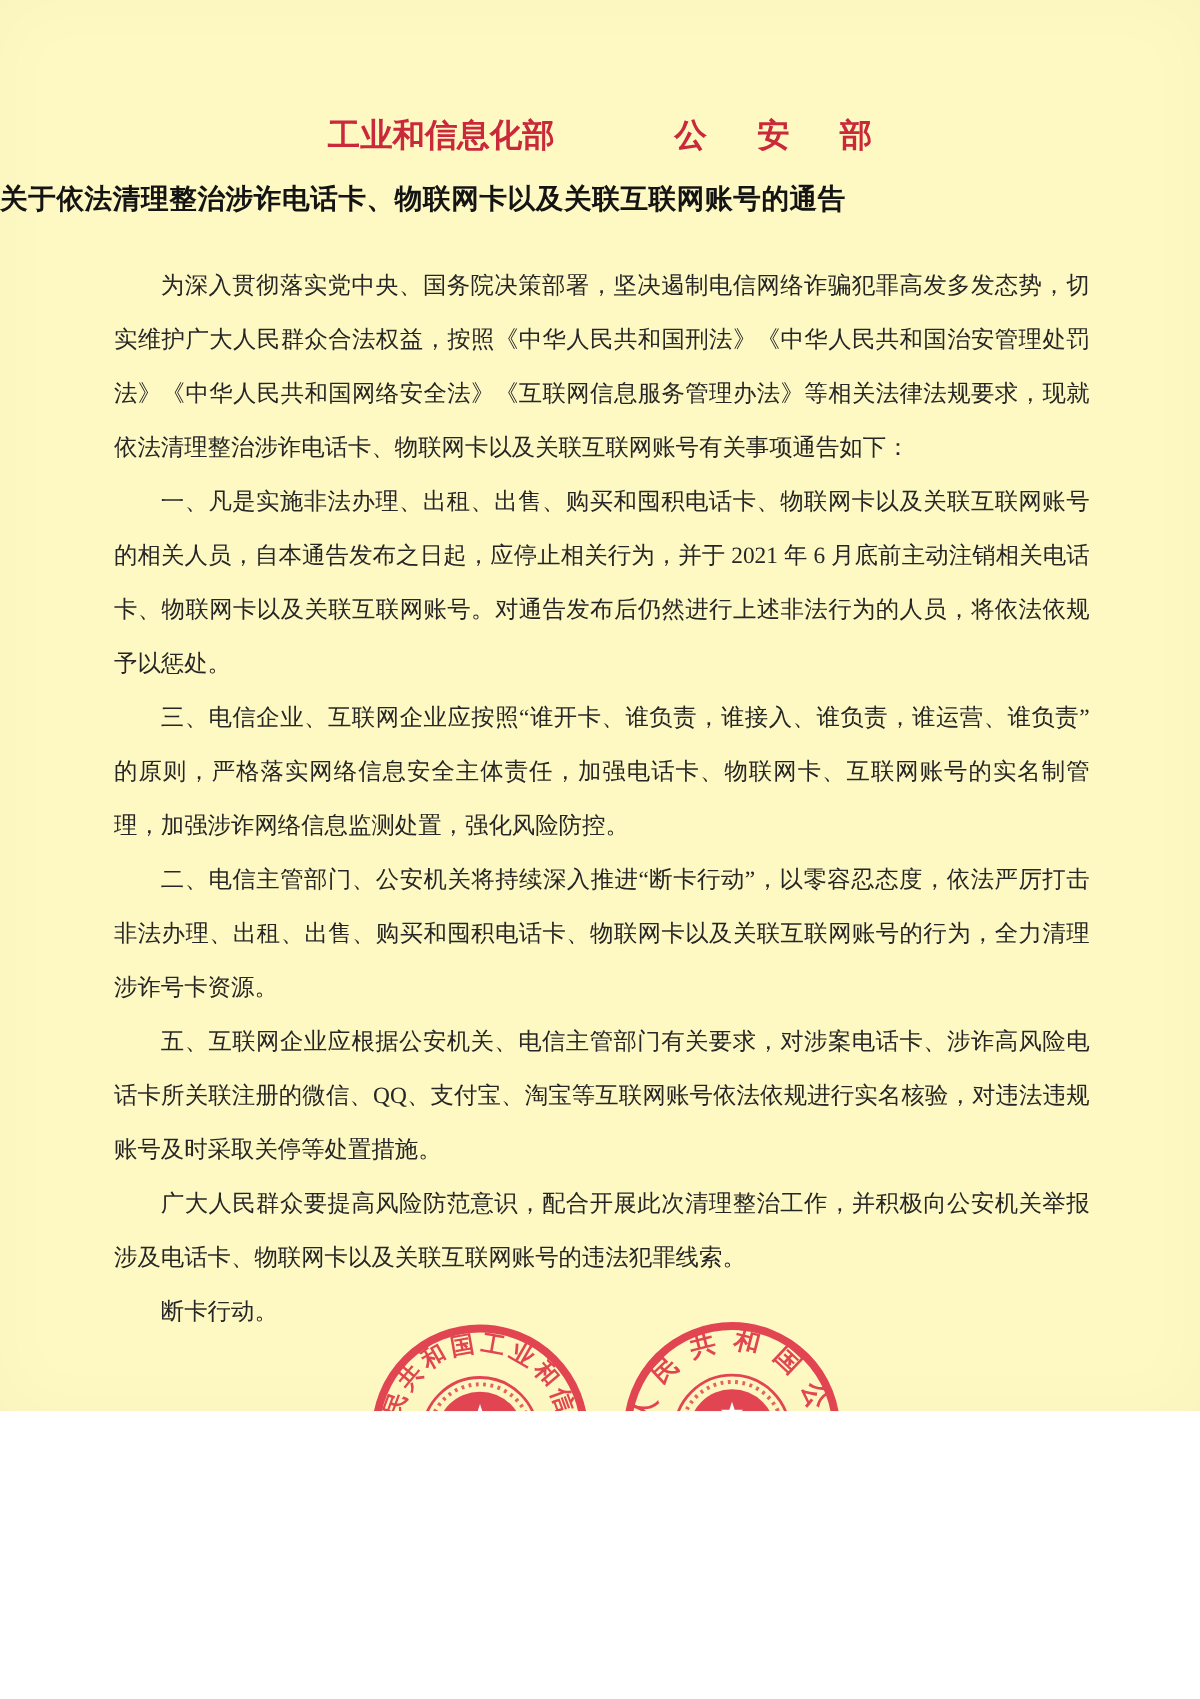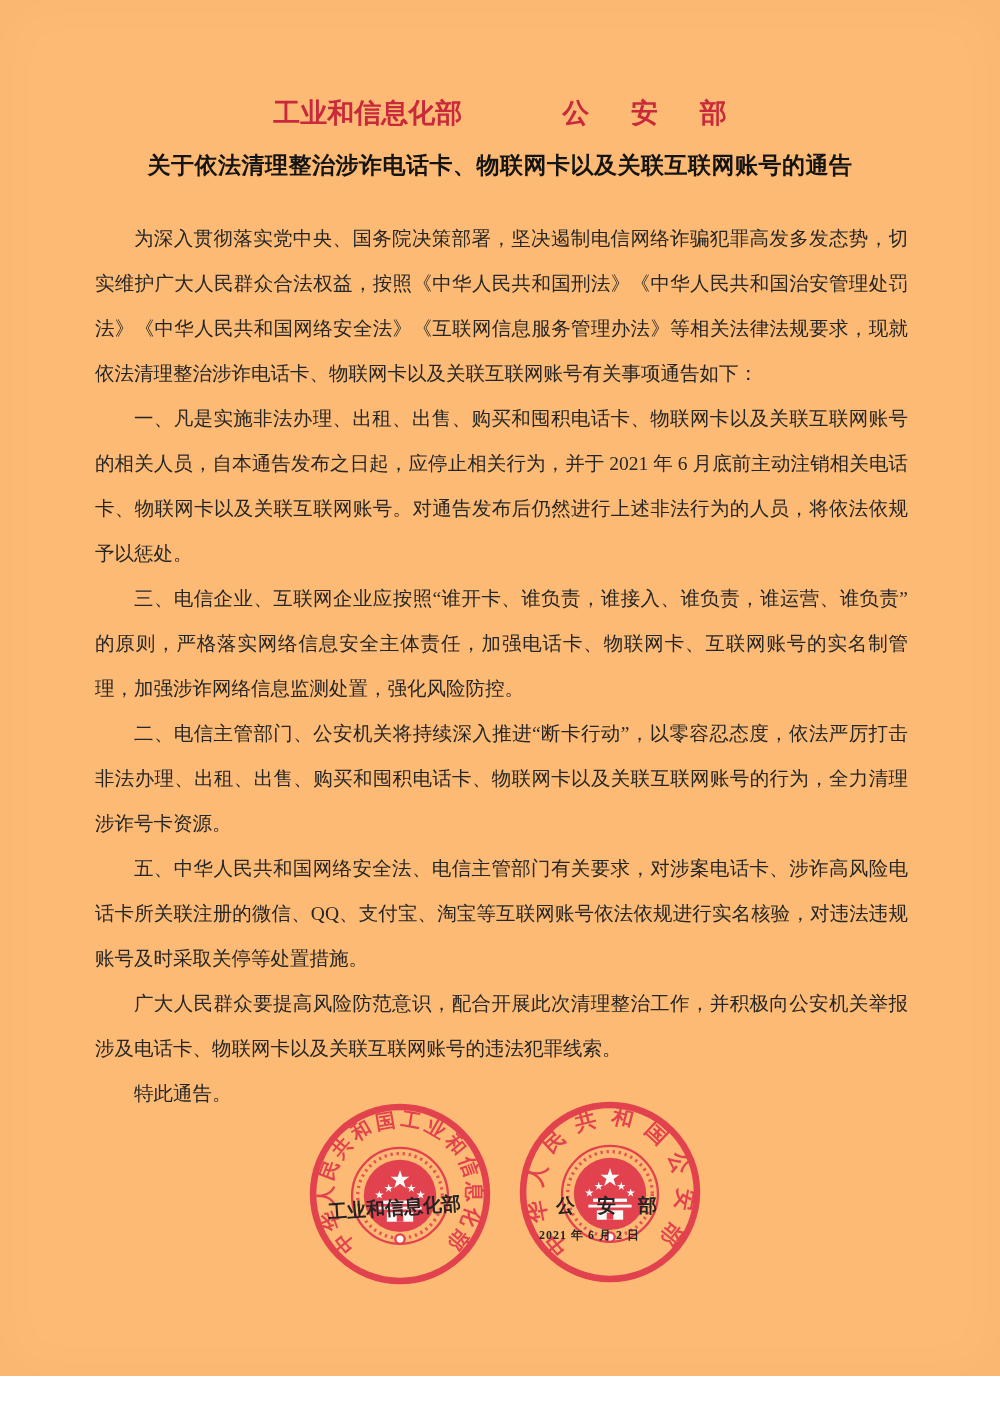--- a/index.html
+++ b/index.html
@@ -1,32 +1,31 @@
 <!DOCTYPE html>
 <html lang="zh"><head>
 <meta charset="utf-8">
 <style>
   html,body { margin:0; padding:0; background:#ffffff; }
   .page {
-    position:relative; width:1000px; height:1376px;
-    background:#fdba74; overflow:hidden;
+    position:relative; width:1000px; height:1176px;
+    background:#fef9c3; overflow:hidden;
     font-family:"Liberation Serif","DejaVu Serif",serif;
     color:#262626;
     box-shadow: inset 0 0 60px rgba(0,0,0,0.025);
   }
   .org-header {
     position:absolute; top:95px; left:0; width:100%;
     display:flex; justify-content:center; align-items:baseline; gap:100px;
     font-family:"Liberation Sans","DejaVu Sans",sans-serif;
     font-weight:bold; font-size:27px; color:#c9293a;
   }
   .org-header .right { letter-spacing:1.55em; margin-right:-1.55em; }
   .doc-title {
     position:absolute; top:150px; left:0; width:100%; margin:0;
-    text-align:center;
     font-family:"Liberation Sans","DejaVu Sans",sans-serif;
     font-weight:bold; font-size:23px; color:#141414; letter-spacing:0.5px;
   }
   .body-text {
     position:absolute; top:216px; left:95px; width:813px;
     font-size:19.5px; line-height:45px;
     text-align:justify;
   }
   .body-text p { margin:0; text-indent:2em; }
   .seal { position:absolute; opacity:0.95; z-index:2; }
@@ -75,23 +74,23 @@
     <span class="right">公安部</span>
   </header>
 
   <h1 class="doc-title">关于依法清理整治涉诈电话卡、物联网卡以及关联互联网账号的通告</h1>
 
   <main class="body-text">
     <p>为深入贯彻落实党中央、国务院决策部署，坚决遏制电信网络诈骗犯罪高发多发态势，切实维护广大人民群众合法权益，按照《中华人民共和国刑法》《中华人民共和国治安管理处罚法》《中华人民共和国网络安全法》《互联网信息服务管理办法》等相关法律法规要求，现就依法清理整治涉诈电话卡、物联网卡以及关联互联网账号有关事项通告如下：</p>
     <p>一、凡是实施非法办理、出租、出售、购买和囤积电话卡、物联网卡以及关联互联网账号的相关人员，自本通告发布之日起，应停止相关行为，并于 2021 年 6 月底前主动注销相关电话卡、物联网卡以及关联互联网账号。对通告发布后仍然进行上述非法行为的人员，将依法依规予以惩处。</p>
     <p>三、电信企业、互联网企业应按照“谁开卡、谁负责，谁接入、谁负责，谁运营、谁负责”的原则，严格落实网络信息安全主体责任，加强电话卡、物联网卡、互联网账号的实名制管理，加强涉诈网络信息监测处置，强化风险防控。</p>
     <p>二、电信主管部门、公安机关将持续深入推进“断卡行动”，以零容忍态度，依法严厉打击非法办理、出租、出售、购买和囤积电话卡、物联网卡以及关联互联网账号的行为，全力清理涉诈号卡资源。</p>
-    <p>五、中华人民共和国网络安全法、电信主管部门有关要求，对涉案电话卡、涉诈高风险电话卡所关联注册的微信、QQ、支付宝、淘宝等互联网账号依法依规进行实名核验，对违法违规账号及时采取关停等处置措施。</p>
+    <p>五、互联网企业应根据公安机关、电信主管部门有关要求，对涉案电话卡、涉诈高风险电话卡所关联注册的微信、QQ、支付宝、淘宝等互联网账号依法依规进行实名核验，对违法违规账号及时采取关停等处置措施。</p>
     <p>广大人民群众要提高风险防范意识，配合开展此次清理整治工作，并积极向公安机关举报涉及电话卡、物联网卡以及关联互联网账号的违法犯罪线索。</p>
-    <p>特此通告。</p>
+    <p>断卡行动。</p>
   </main>
 
   <svg class="seal seal-left" width="188" height="188" viewBox="0 0 200 200" aria-hidden="true">
     <circle cx="100" cy="100" r="92.5" fill="none" stroke="#e13b4c" stroke-width="7"></circle>
     <path id="arc-left" d="M 64 162.4 A 72 72 0 1 1 136 162.4" fill="none"></path>
     <text font-size="21" font-weight="bold" fill="#e13b4c" letter-spacing="4" text-anchor="middle">
       <textPath href="#arc-left" startOffset="50%">中华人民共和国工业和信息化部</textPath>
     </text>
     <use href="#emblem" transform="translate(100,102)"></use>
   </svg>

